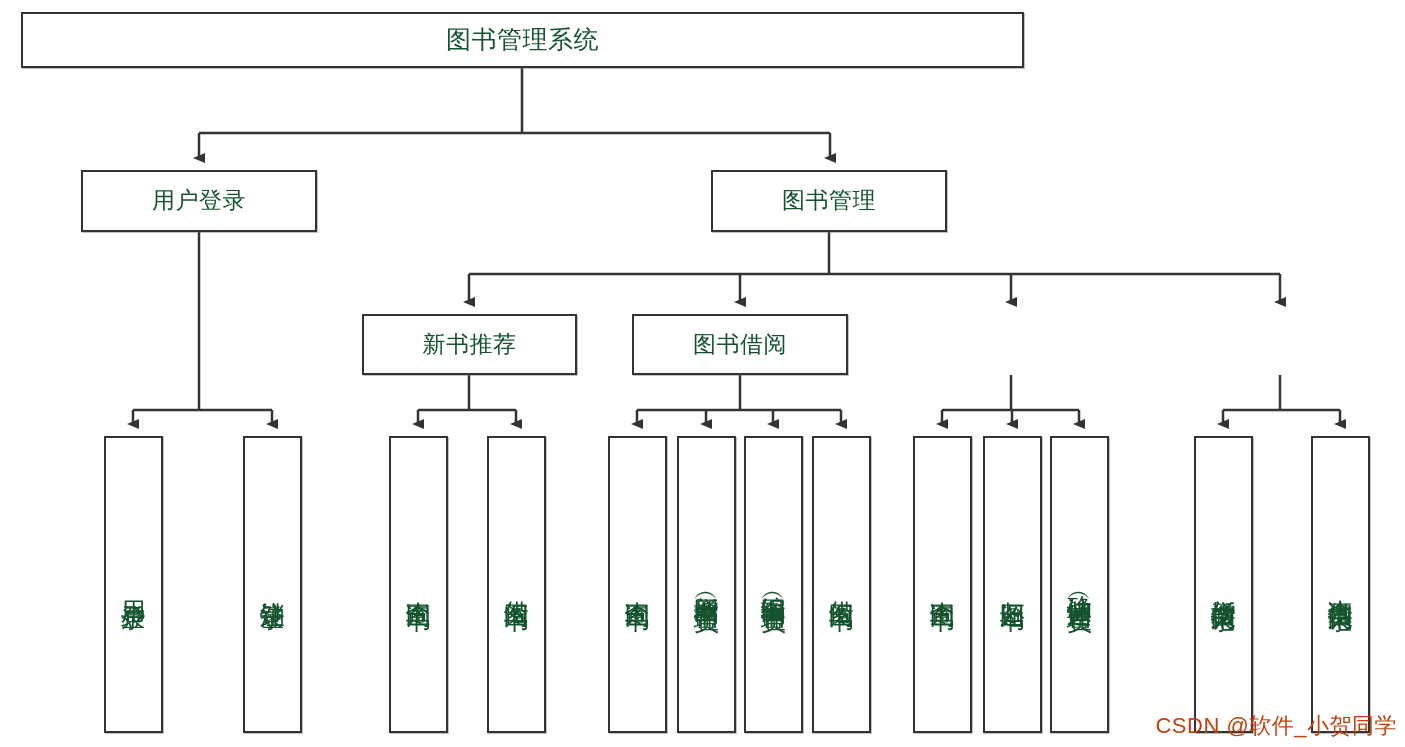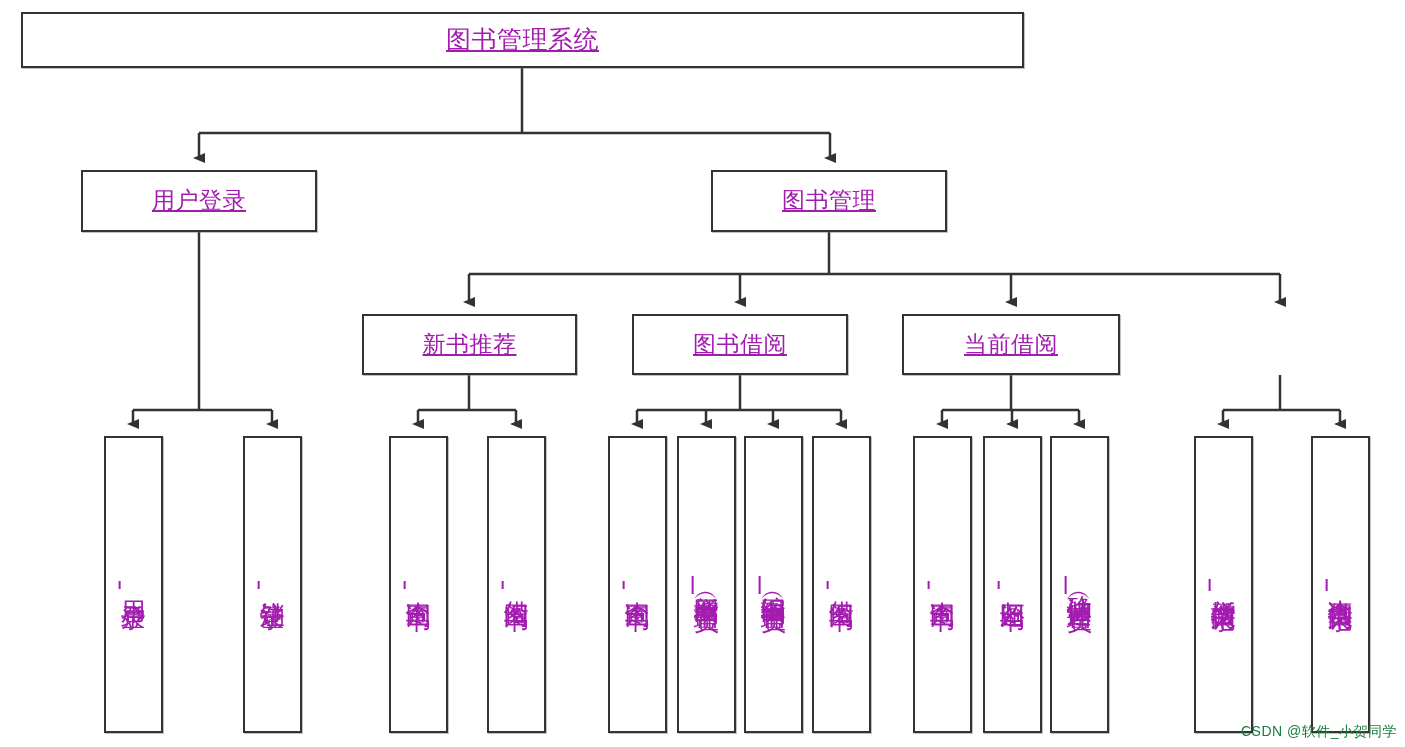--- a/index.html
+++ b/index.html
@@ -25,23 +25,22 @@
     pointer-events: none;
   }
   .node {
     position: absolute;
     box-sizing: border-box;
     background: #ffffff;
     border: 2.5px solid #333333;
     display: flex;
     align-items: center;
     justify-content: center;
-    color: #a21caf;
+    color: #14532d;
     box-shadow: 1px 1px 0 rgba(120,120,120,0.45);
-    text-decoration: underline;
   }
   .node .label {
     text-align: center;
     line-height: 1.18;
     letter-spacing: 0.5px;
   }
   .node-root .label { font-size: 25px; }
   .node-l2 .label   { font-size: 23px; }
   .node-l3 .label   { font-size: 23px; }
   .node-leaf {
@@ -53,22 +52,22 @@
     font-size: 25px;
     line-height: 1.05;
     letter-spacing: 2px;
     white-space: nowrap;
     max-height: 100%;
   }
   #watermark {
     position: absolute;
     right: 8px;
     bottom: 6px;
-    font-size: 14px;
-    color: #15803d;
+    font-size: 22px;
+    color: #c2410c;
     letter-spacing: 0.5px;
     white-space: nowrap;
   }
 </style>
 </head>
 <body>
 
 <div id="canvas">
 
   <svg id="wires" viewBox="0 0 1405 747" width="1405" height="747">
@@ -131,23 +130,20 @@
   <div class="node node-l2" style="left:711px; top:170px; width:236px; height:62px;">
     <span class="label">图书管理</span>
   </div>
 
   <div class="node node-l3" style="left:362px; top:314px; width:215px; height:61px;">
     <span class="label">新书推荐</span>
   </div>
   <div class="node node-l3" style="left:632px; top:314px; width:216px; height:61px;justify-content:center;">
     <span class="label">图书借阅</span>
   </div>
-  <div class="node node-l3" style="left:902px; top:314px; width:218px; height:61px;">
-    <span class="label">当前借阅</span>
-  </div>
 
   <div class="node node-leaf" style="left:104px; top:436px; width:59px; height:297px;">
     <span class="label">用户登录</span>
   </div>
   <div class="node node-leaf" style="left:243px; top:436px; width:59px; height:297px;">
     <span class="label">注销登录</span>
   </div>
 
   <div class="node node-leaf" style="left:389px; top:436px; width:59px; height:297px;">
     <span class="label">查询图书</span>

